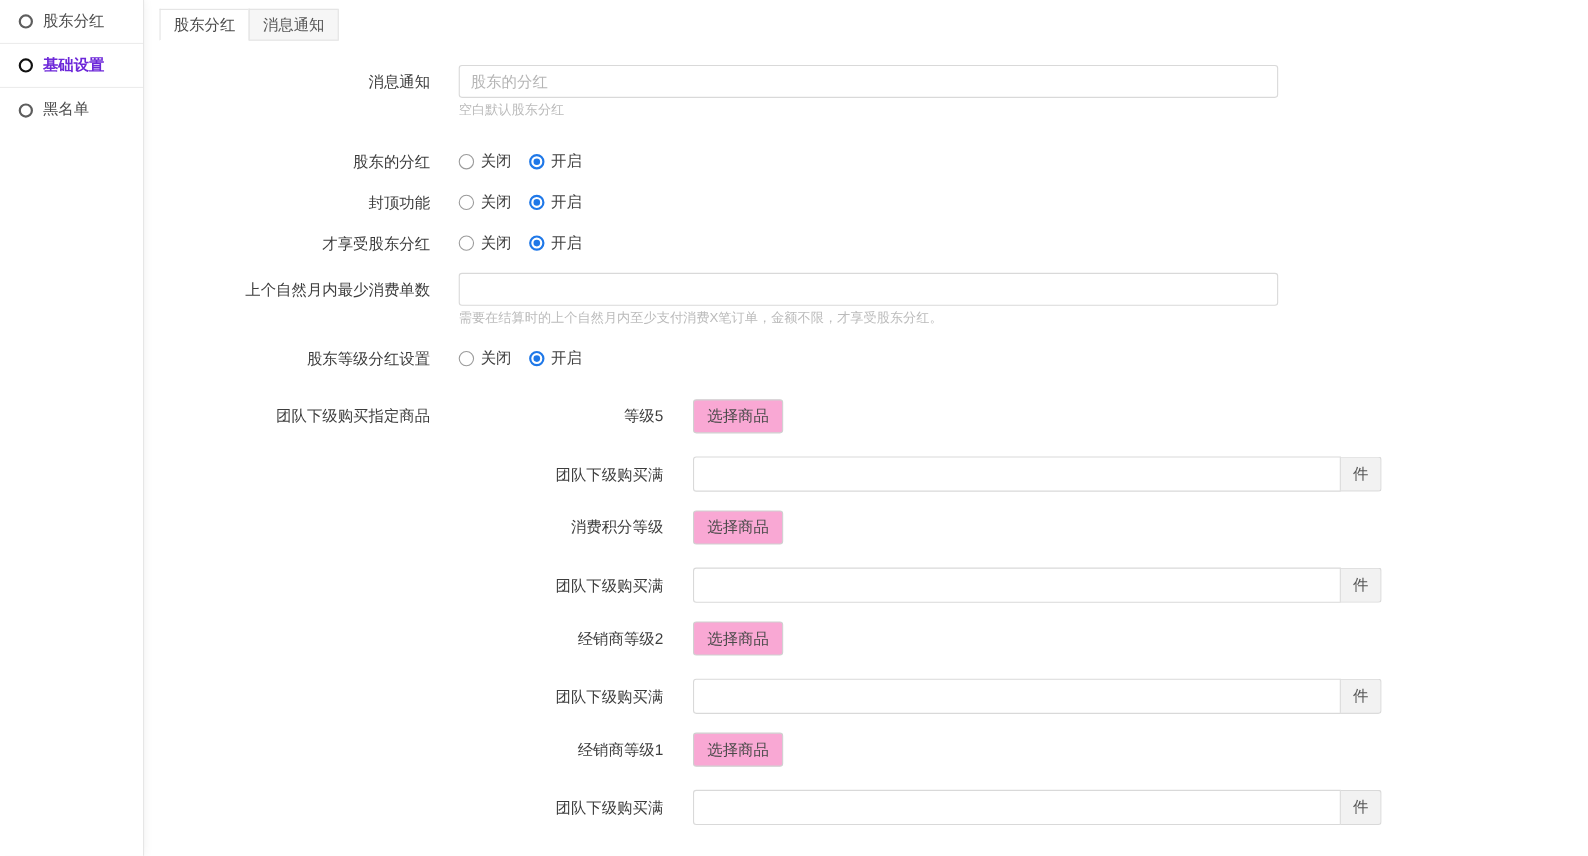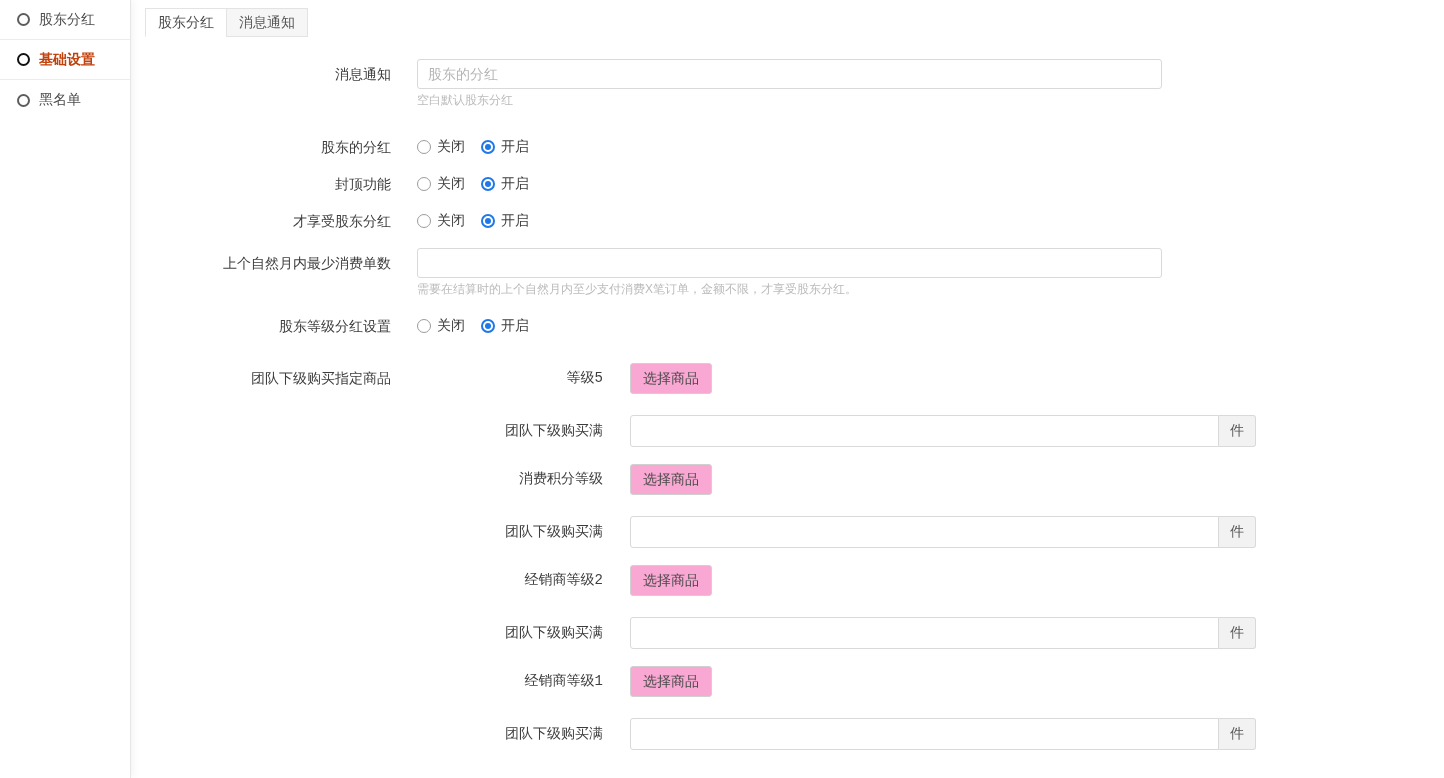--- a/index.html
+++ b/index.html
@@ -7,21 +7,21 @@
     font-family:"Liberation Sans","DejaVu Sans",sans-serif; font-size:14px; color:#404040; }
 
   
   .sidebar { position:absolute; left:0; top:0; width:131px; height:778px; background:#fff;
     border-right:1px solid #e6e6e6; box-shadow:2px 0 8px rgba(0,0,0,.05); z-index:2; }
   .side-item { height:40px; display:flex; align-items:center; padding-left:17px;
     border-bottom:1px solid #ececec; cursor:pointer; color:#4c4c4c; }
   .side-item:nth-child(3) { border-bottom:none; }
   .side-item .circle { width:13px; height:13px; border-radius:50%; border:2px solid #5d5d5d;
     margin-right:9px; flex:0 0 auto; }
-  .side-item.active { font-weight:bold; color:#c2410c; }
+  .side-item.active { font-weight:bold; color:#6d28d9; }
   .side-item.active .circle { border-color:#111; }
 
   
   .content { position:absolute; left:131px; top:0; width:1313px; height:778px; background:#fff; }
 
   .tabs { display:inline-flex; margin:8px 0 0 14px; }
   .tab { height:29px; line-height:27px; padding:0 12px; border:1px solid #e3e3e3;
     background:#f6f6f6; color:#575757; cursor:pointer; }
   .tab + .tab { margin-left:-1px; }
   .tab.active { background:#fff; border-bottom-color:#fff; color:#4a4a4a; }
@@ -50,21 +50,21 @@
     width:6px; height:6px; border-radius:50%; background:var(--accent); }
 
   .mt-radios { margin-top:30px; }
   .mt-input2 { margin-top:14px; }
   .mt-radio4 { margin-top:20px; }
   .mt-group  { margin-top:27px; }
 
   .row.r-group .lbl { line-height:31px; }
 
   
-  .sub-row { display:flex; align-items:center;font-family:Liberation Mono, monospace; }
+  .sub-row { display:flex; align-items:center; }
   .sub-lbl { width:213px; padding-right:27px; text-align:right; flex:0 0 auto; color:#3d3d3d; }
   .sub-row.s-btn { margin-bottom:21px; }
   .sub-row.s-btn .sub-lbl { line-height:31px; }
   .sub-row.s-inp { margin-bottom:17px; }
   .sub-row.s-inp .sub-lbl { line-height:32px; }
 
   .btn { height:31px; min-width:73px; padding:0 12px; background:#f9a8d4;
     border:1px solid #d0d0d0; border-radius:3px; color:#4a4a4a; font-size:14px;
     cursor:pointer; font-family:inherit; }
 

